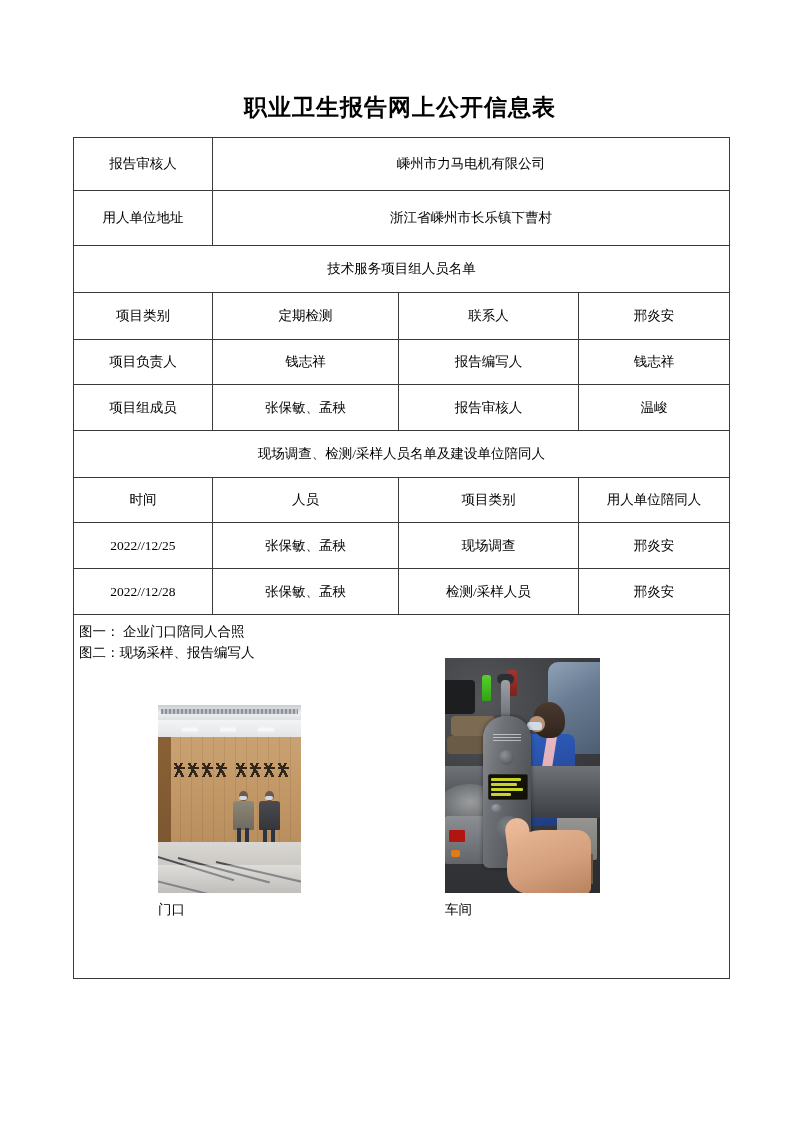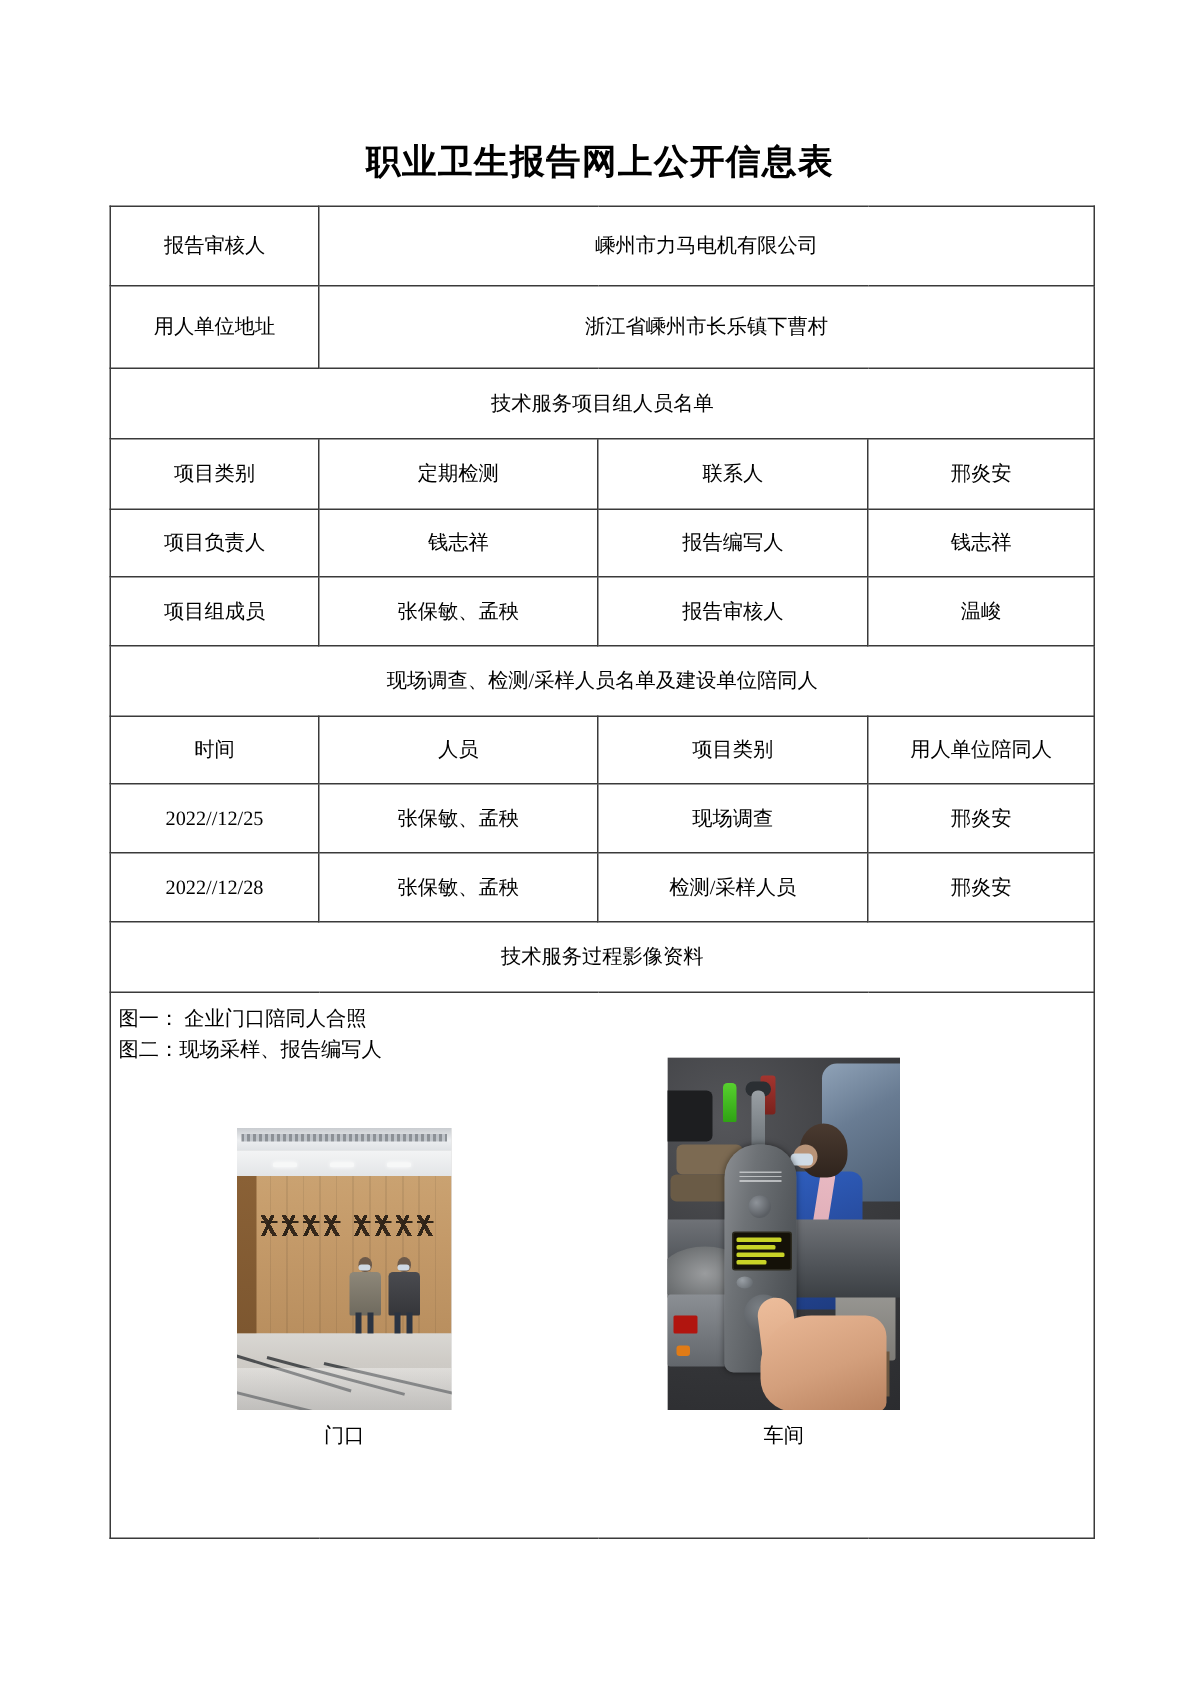--- a/index.html
+++ b/index.html
@@ -98,21 +98,21 @@
 
   .photo {
     position: relative;
     overflow: hidden;
     background: #cfcfcf;
   }
   .photo-1 { width: 143px; height: 188px; }
   .photo-2 { width: 155px; height: 235px; }
 
   .photo-caption {
-    text-align: center;
+    text-align: left;
     font-size: 13.5px;
     margin-top: 8px;
   }
 
   
   .p1-ceiling {
     position: absolute; left: 0; top: 0; width: 100%; height: 15px;
     background: linear-gradient(180deg,#c9ccd0 0%, #eceef0 55%, #dfe2e5 100%);
   }
   .p1-ceiling-strip {
@@ -384,23 +384,20 @@
         <td class="h-41">邢炎安</td>
       </tr>
 
       <tr>
         <td class="h-41">2022//12/28</td>
         <td class="h-41">张保敏、孟秧</td>
         <td class="h-41">检测/采样人员</td>
         <td class="h-41">邢炎安</td>
       </tr>
 
-      <tr>
-        <td class="h-42 section-head" colspan="4">技术服务过程影像资料</td>
-      </tr>
 
       <tr>
         <td class="media-cell" colspan="4">
           <div class="media-inner">
 
             <div class="fig-line fig-line-1">图一：  企业门口陪同人合照</div>
             <div class="fig-line fig-line-2">图二：现场采样、报告编写人</div>
 
             <div class="photo-wrap photo-wrap-1">
               <div class="photo photo-1">

